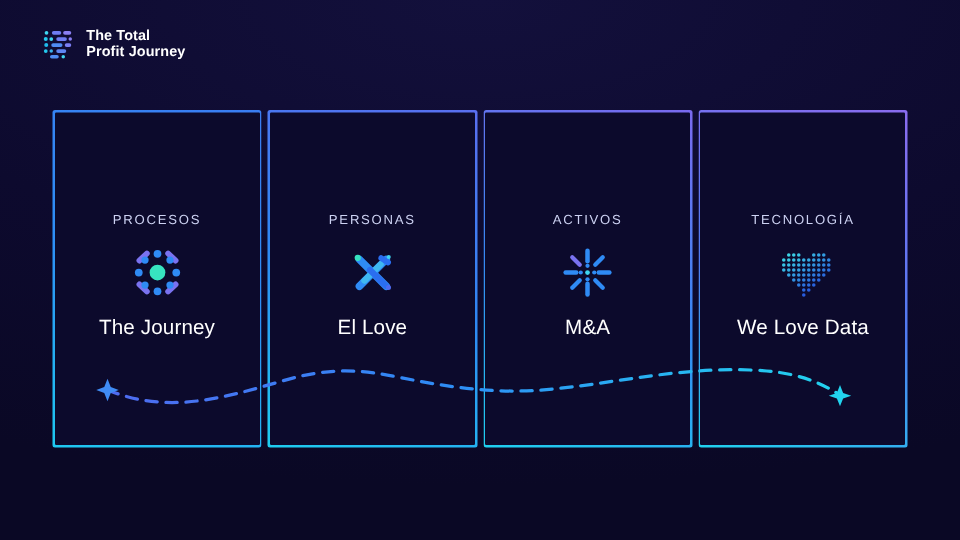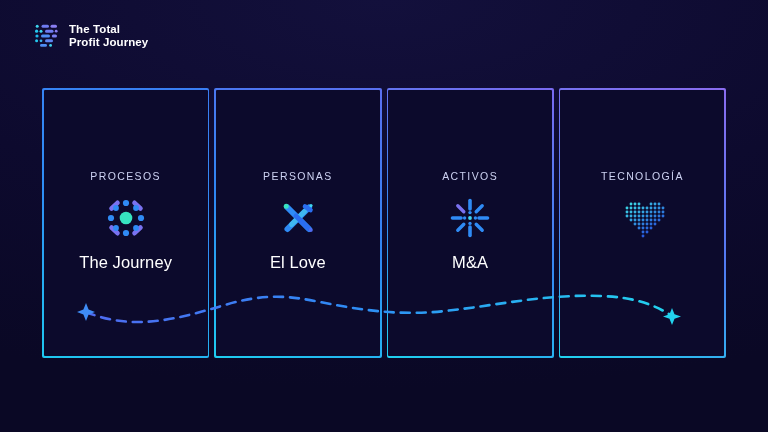--- a/index.html
+++ b/index.html
@@ -256,20 +256,21 @@
               <circle cx="36.00" cy="29.00" r="1.45" fill="rgb(42,103,221)"></circle>
               <circle cx="20.00" cy="33.00" r="1.45" fill="rgb(45,123,223)"></circle>
               <circle cx="24.00" cy="33.00" r="1.45" fill="rgb(44,115,222)"></circle>
               <circle cx="28.00" cy="33.00" r="1.45" fill="rgb(43,107,221)"></circle>
               <circle cx="32.00" cy="33.00" r="1.45" fill="rgb(41,99,221)"></circle>
               <circle cx="24.00" cy="37.00" r="1.45" fill="rgb(42,103,221)"></circle>
               <circle cx="28.00" cy="37.00" r="1.45" fill="rgb(41,95,220)"></circle>
               <circle cx="24.00" cy="41.00" r="1.45" fill="rgb(40,91,220)"></circle>
             </svg>
         </div>
+        <div class="card-title">We Love Data</div>
       </div>
     </div>
 
   </div>
 
   <svg class="wave" viewBox="0 0 768 432">
     <defs>
       <linearGradient id="waveGrad" x1="0" y1="0" x2="1" y2="0">
         <stop offset="0%" stop-color="#4f6bf0"></stop>
         <stop offset="45%" stop-color="#2f8bf5"></stop>

